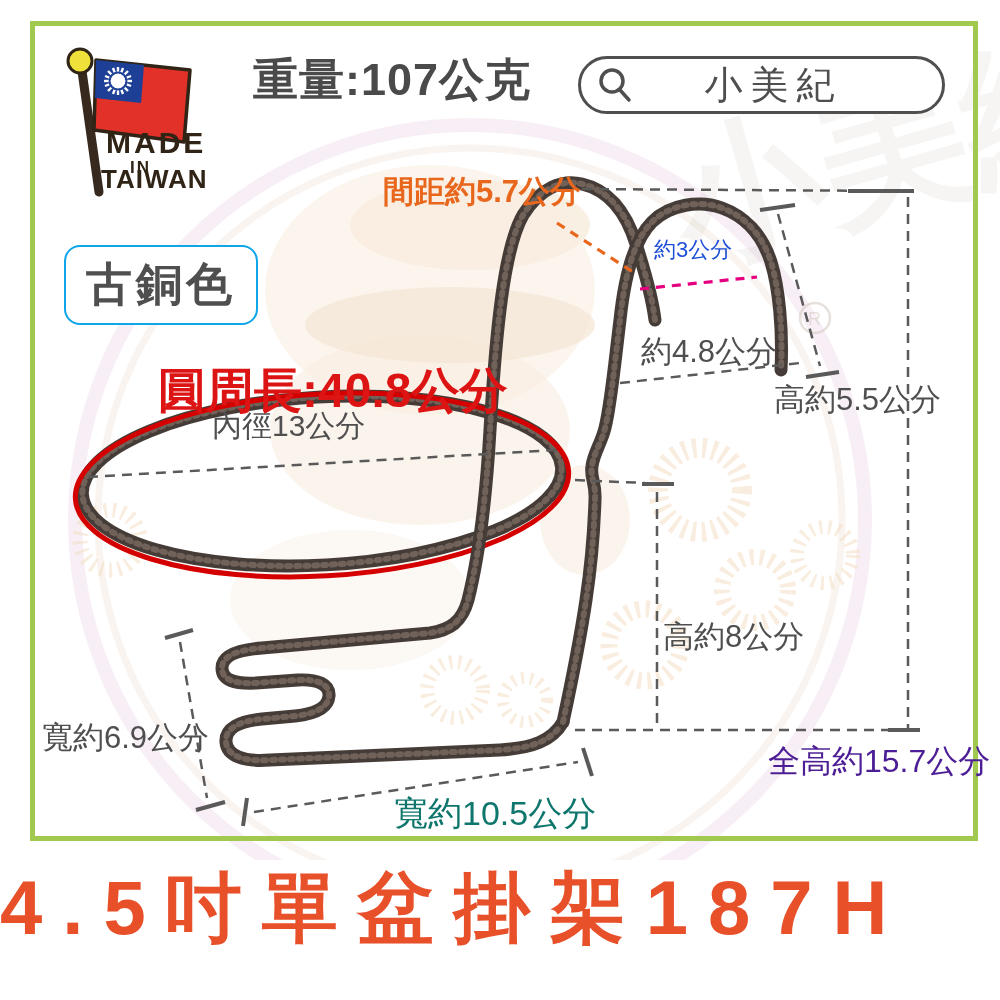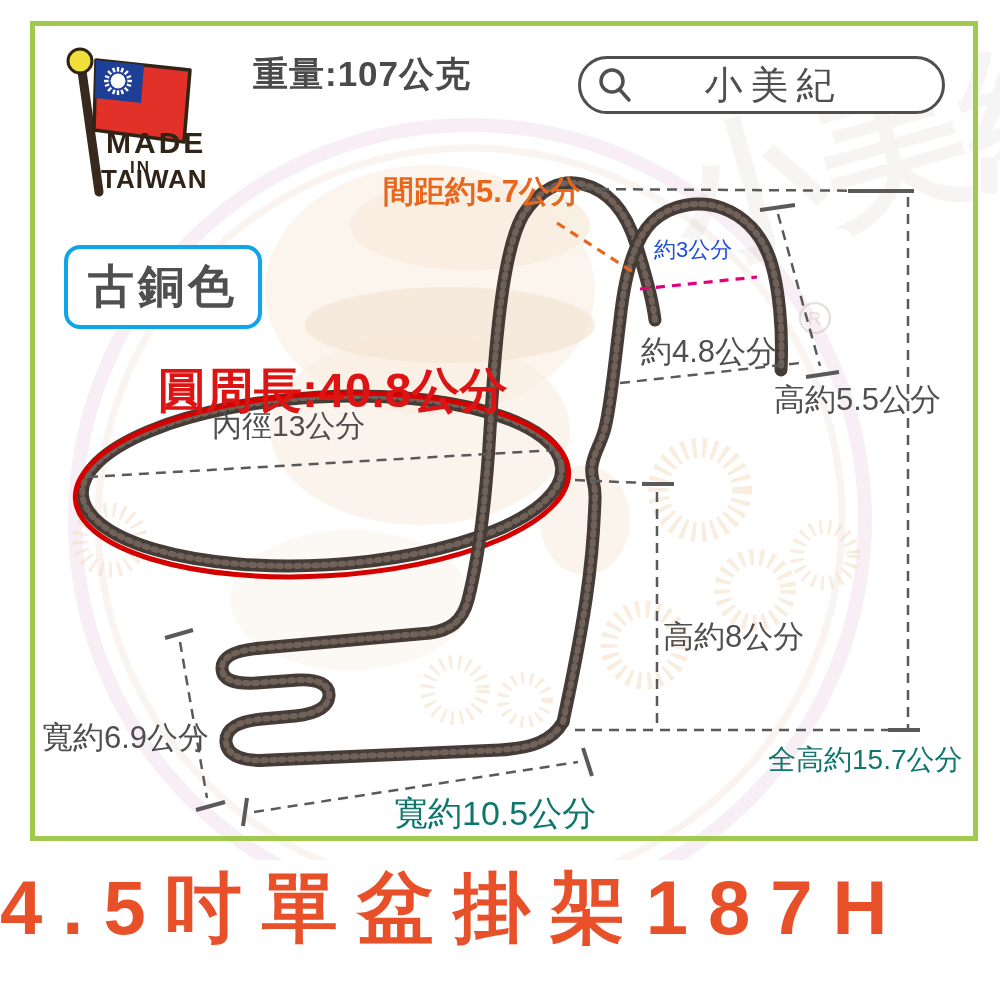--- a/index.html
+++ b/index.html
@@ -10,47 +10,47 @@
   }
   .abs{position:absolute;}
   
   #frame{
     left:30px;top:21px;width:938px;height:810px;
     border:5px solid #A2C94F;background:transparent;
   }
   
   #art{left:0;top:0;width:1000px;height:860px;}
   
-  #weight-label{left:253px;top:56px;font-size:35px;font-weight:700;color:#4a4a4a;letter-spacing:1px;}
+  #weight-label{left:253px;top:56px;font-size:45px;font-weight:700;color:#4a4a4a;letter-spacing:1px;}
   #search-pill{
     left:578px;top:56px;width:361px;height:52px;
     border:3px solid #4f4f4f;border-radius:30px;background:#fff;
     display:flex;align-items:center;
   }
   #search-pill .brand{
     flex:1;text-align:center;font-size:38px;color:#4f4f4f;
     letter-spacing:8px;padding-right:30px;font-weight:500;
   }
   
   #color-badge{
     left:64px;top:245px;width:190px;height:76px;
-    border:4px solid #0ea5e9;border-radius:16px;background:#fff;
+    border:2px solid #0ea5e9;border-radius:16px;background:#fff;
     display:flex;align-items:center;justify-content:center;
     font-size:46px;font-weight:700;color:#4f4f4f;letter-spacing:4px;
   }
   
   .lbl{white-space:nowrap;line-height:1.05;}
   #circumference{left:158px;top:330px;font-size:48px;font-weight:700;color:#DD1414;margin-top:36px;}
   #gap-label{left:383px;top:176px;font-size:31px;font-weight:700;color:#E8671C;}
   #hook-gap-label{left:654px;top:238px;font-size:22px;font-weight:400;color:#1d4ed8;}
   #hook-depth-label{left:641px;top:336px;font-size:31px;color:#4F4F4F;}
   #hook-height-label{left:750px;top:384px;font-size:31px;color:#4F4F4F;margin-left:24px;}
   #inner-diameter-label{left:212px;top:410px;font-size:30px;color:#4F4F4F;}
   #body-height-label{left:663px;top:597px;font-size:31px;color:#4F4F4F;margin-top:24px;}
-  #total-height-label{left:768px;top:745px;font-size:28px;color:#0f766e;}
+  #total-height-label{left:768px;top:745px;font-size:32px;color:#4c1d95;}
   #bracket-width-label{left:42px;top:722px;font-size:31px;color:#4F4F4F;}
   #base-width-label{left:394px;top:796px;font-size:34px;color:#0f766e;}
   
   #footer-title{
     left:0;top:858px;width:904px;text-align:center;
     font-size:76px;font-weight:700;color:#E8502A;letter-spacing:20px;
     white-space:nowrap;
   }
 </style>
 </head>

